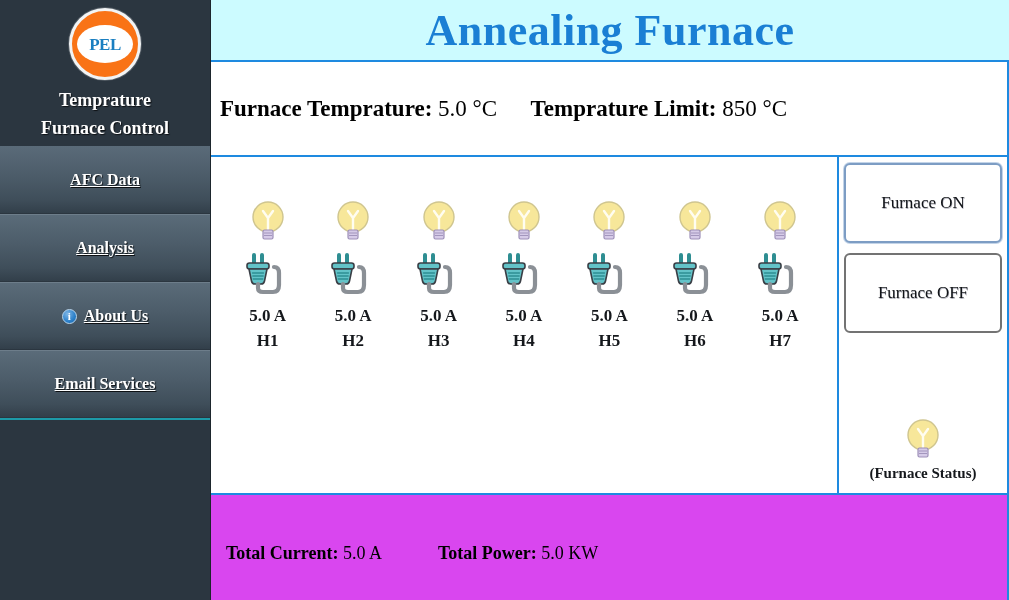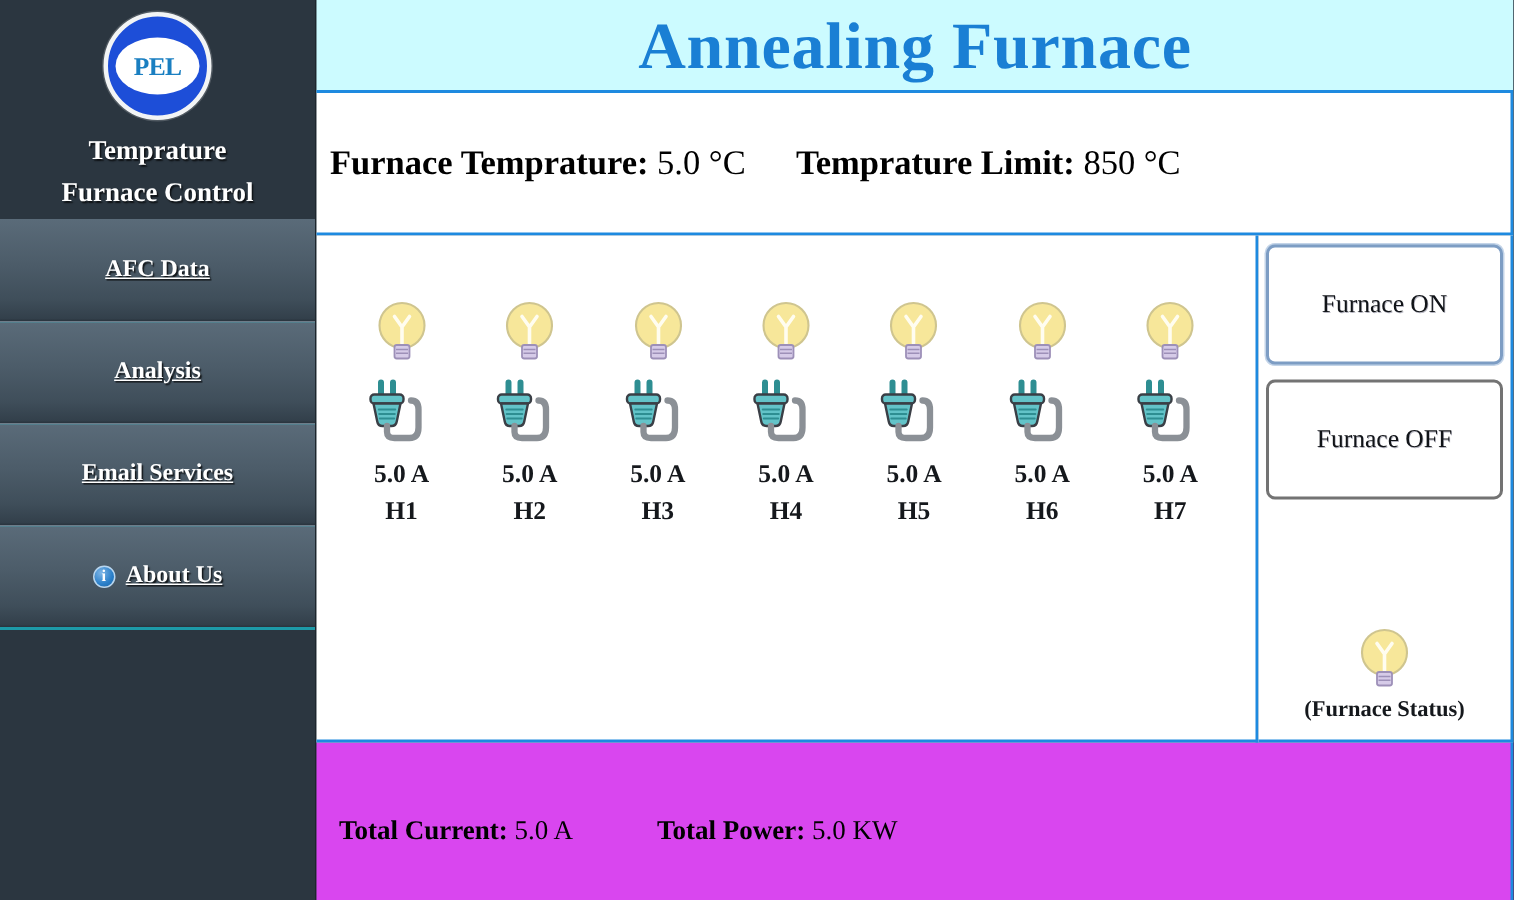--- a/index.html
+++ b/index.html
@@ -34,21 +34,21 @@
     padding-top: 8px;
     text-align: center;
     height: 146px;
   }
 
   .logo {
     width: 72px;
     height: 72px;
     margin: 0 auto 6px auto;
     border-radius: 50%;
-    background: #1d4ed8;
+    background: #f97316;
     border: 3px solid #f2f4f5;
     display: flex;
     align-items: center;
     justify-content: center;
     box-shadow: 0 0 0 1px rgba(255,255,255,0.18);
   }
   .logo-inner {
     width: 56px;
     height: 38px;
     border-radius: 50%;
@@ -287,25 +287,25 @@
 
     <div class="nav-item first">
       <span class="nav-label">AFC Data</span>
     </div>
 
     <div class="nav-item">
       <span class="nav-label">Analysis</span>
     </div>
 
     <div class="nav-item">
+      <span class="nav-label"><span class="info-icon">i</span><span>About Us</span></span>
+    </div>
+
+    <div class="nav-item">
       <span class="nav-label">Email Services</span>
-    </div>
-
-    <div class="nav-item">
-      <span class="nav-label"><span class="info-icon">i</span><span>About Us</span></span>
     </div>
 
     <div class="nav-spacer"></div>
   </div>
 
   <div id="main">
 
     <div class="title-bar">
       <h1>Annealing Furnace</h1>
     </div>

